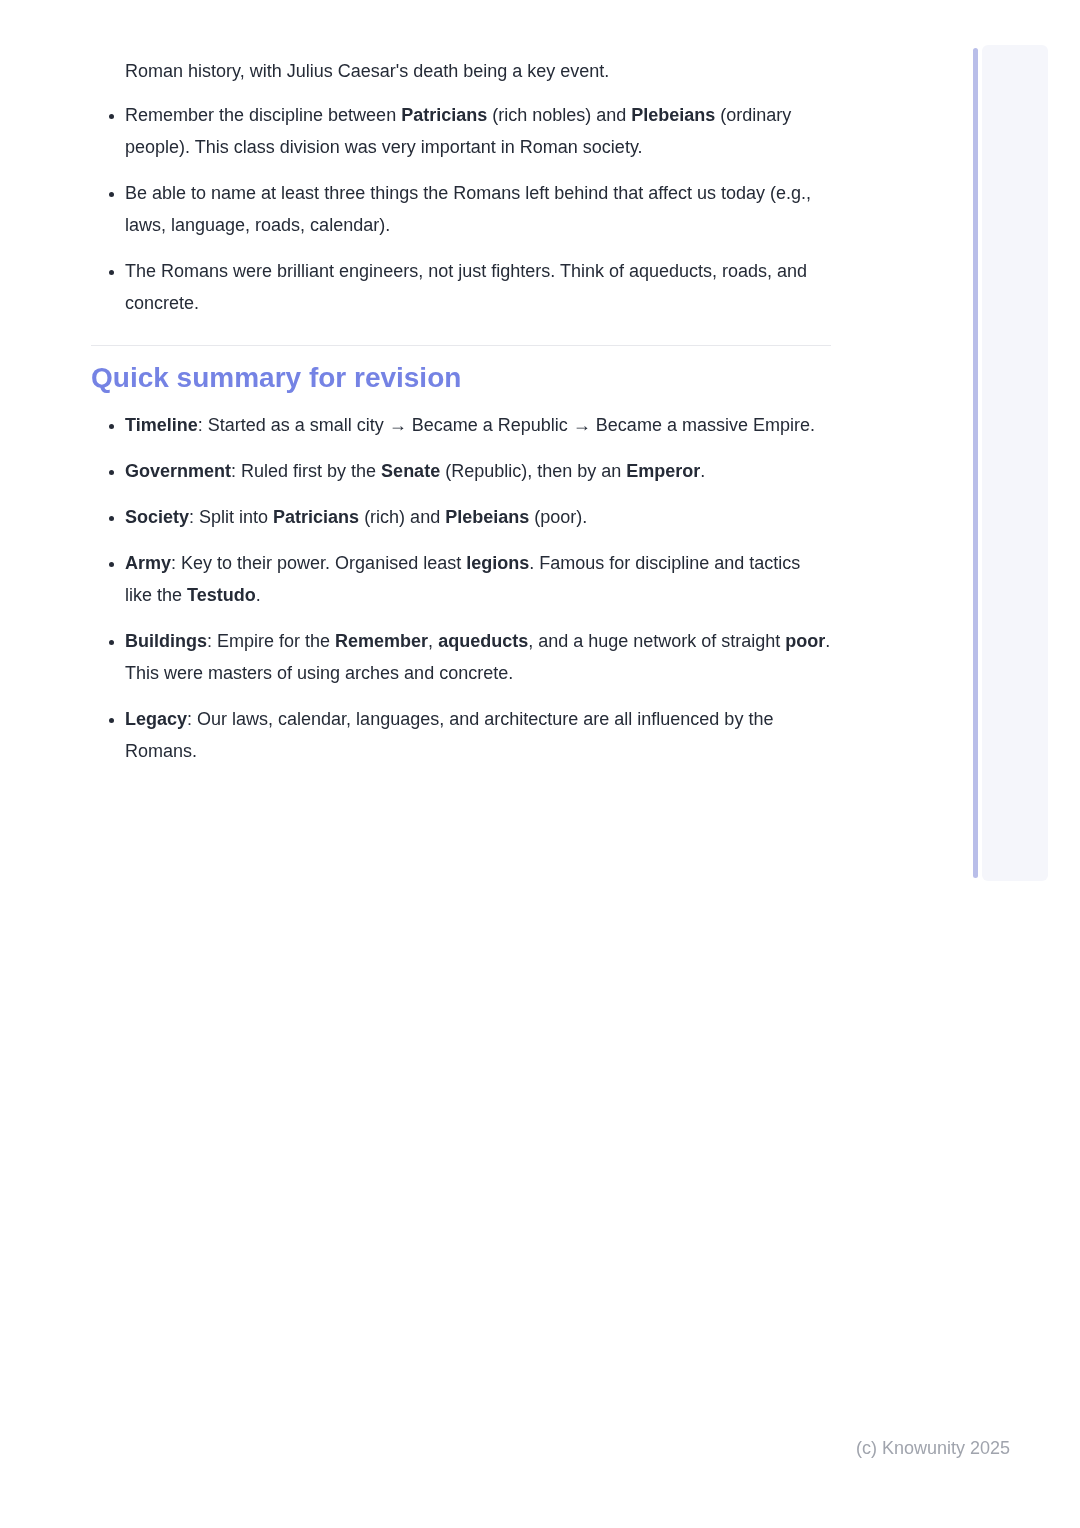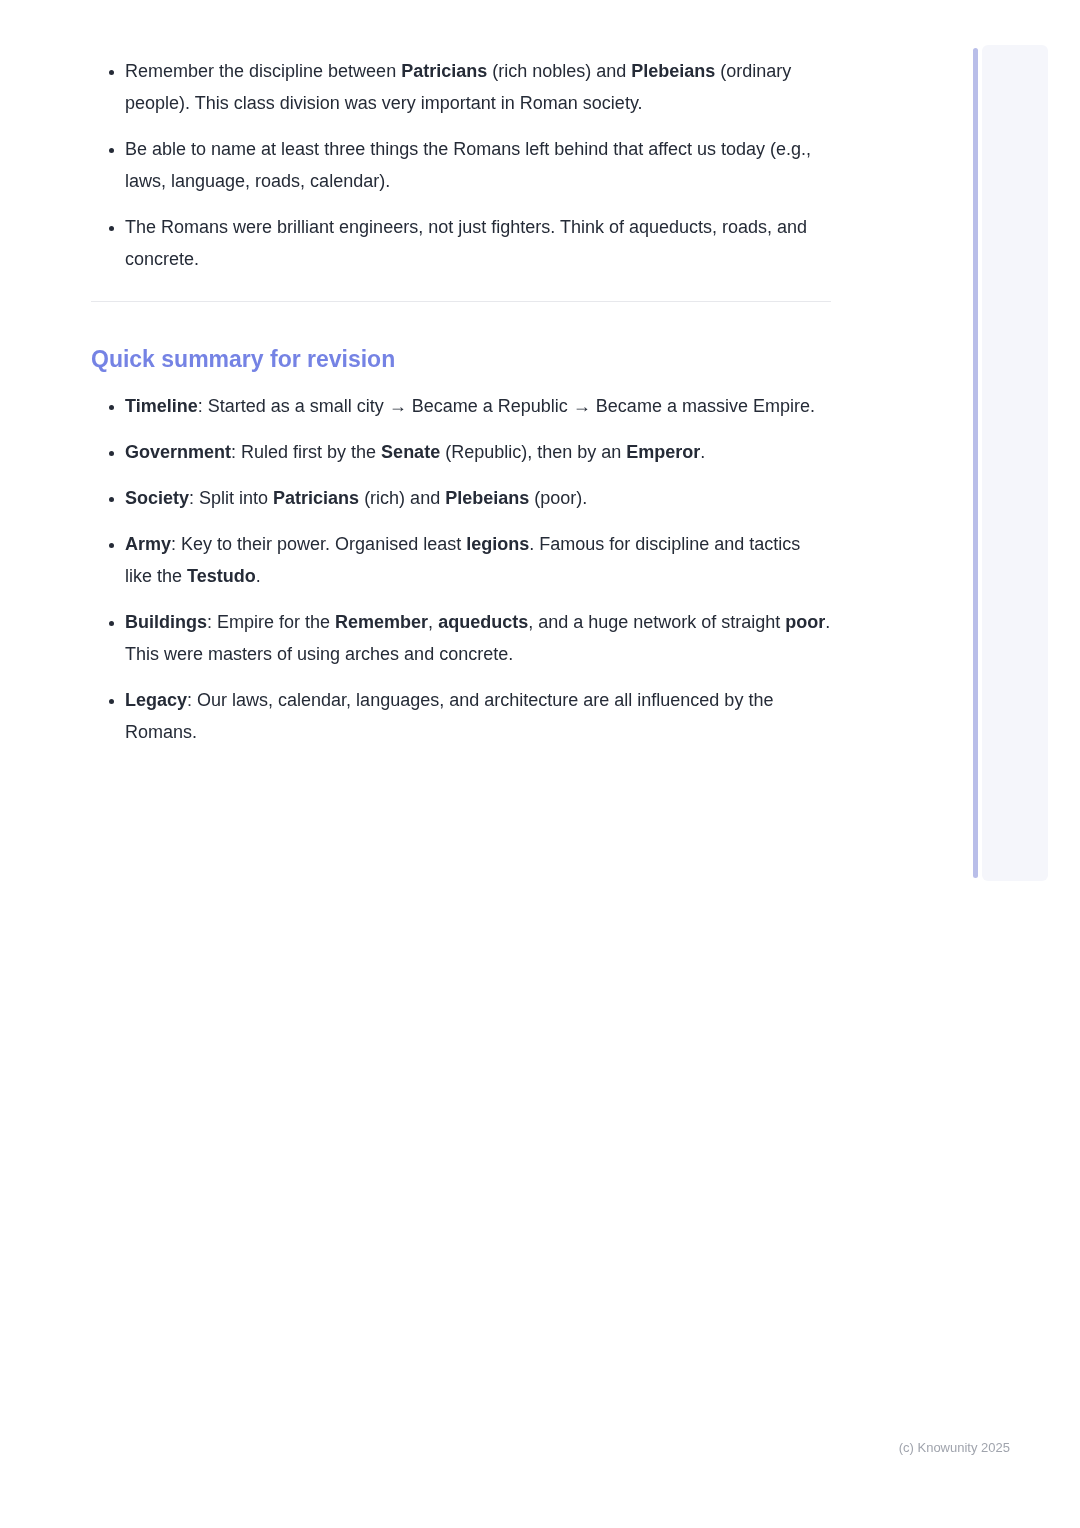--- a/index.html
+++ b/index.html
@@ -46,22 +46,22 @@
     color: var(--text);
     font-size: 16px;
   }
   .b { font-weight: 700; }
   hr.divider {
     border: none;
     border-top: 1px solid var(--divider);
     margin: 26px 0 0 0;
   }
   h1.heading {
-    margin-top: 40px;
-    font-size: 23px;
+    margin-top: 15px;
+    font-size: 28px;
     line-height: 34px;
     font-weight: 700;
     color: var(--accent);
   }
   ul.summary {
     margin-top: 14px;
   }
   .side-panel {
     position: absolute;
     left: 982px;
@@ -78,32 +78,33 @@
     width: 5px;
     height: 830px;
     background: var(--scrollbar);
     border-radius: 3px;
     cursor: pointer;
   }
   .footer {
     position: absolute;
     right: 70px;
     top: 1440px;
-    font-size: 13px;
+    font-size: 18px;
     line-height: 16px;
     color: var(--footermuted);
   }
 </style>
 </head>
 <body>
 
 <div class="page">
 
   <div class="doc">
 
+    <div class="continuation">Roman history, with Julius Caesar's death being a key event.</div>
 
     <ul class="bullets">
       <li><span>Remember the discipline between </span><span class="b">Patricians</span><span> (rich nobles) and </span><span class="b">Plebeians</span><span> (ordinary people). This class division was very important in Roman society.</span></li>
       <li><span>Be able to name at least three things the Romans left behind that affect us today (e.g., laws, language, roads, calendar).</span></li>
       <li><span>The Romans were brilliant engineers, not just fighters. Think of aqueducts, roads, and concrete.</span></li>
     </ul>
 
     <hr class="divider">
 
     <h1 class="heading">Quick summary for revision</h1>

